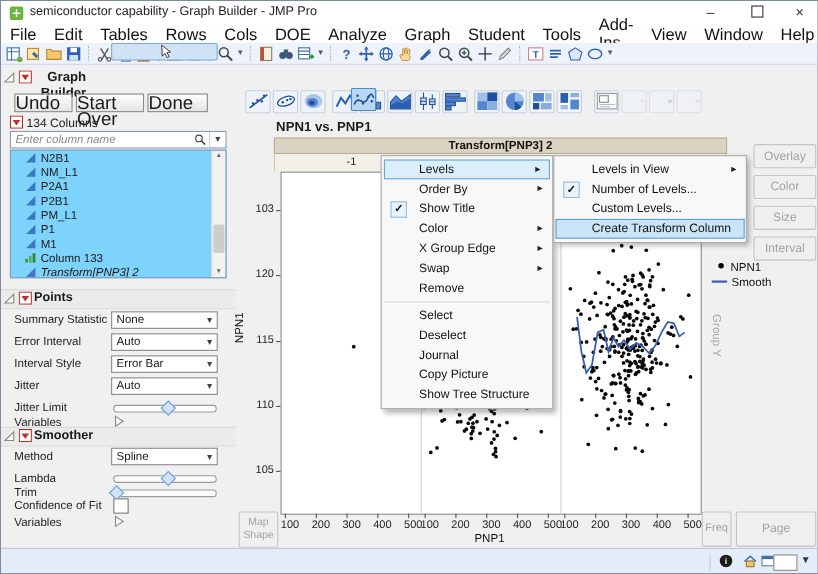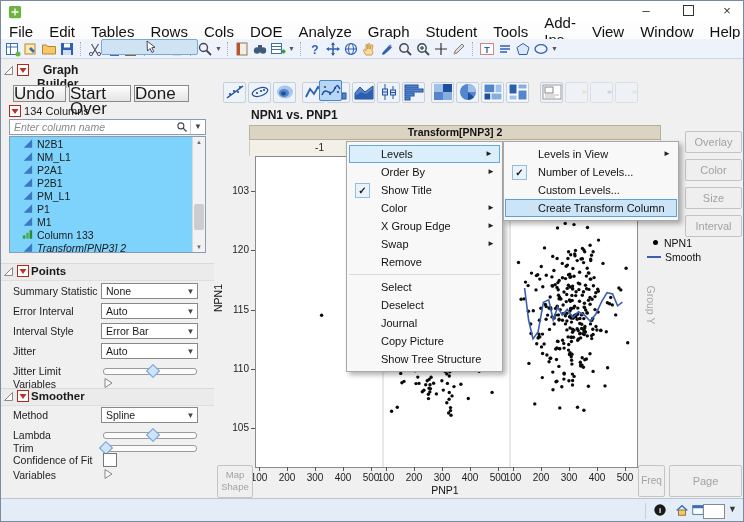--- a/index.html
+++ b/index.html
@@ -56,21 +56,21 @@
   .gap4{margin-left:4px;} .gap8{margin-left:9px;}
   
   .chart-title{position:absolute;left:250px;top:49px;width:390px;font-size:12px;font-weight:bold;}
   .strip{position:absolute;left:248px;top:66px;width:412px;height:15px;background:#dbd4c3;border:1px solid #b8b09a;box-sizing:border-box;text-align:center;font-size:10.5px;font-weight:bold;line-height:13px;color:#111;}
   .levelrow{position:absolute;left:248px;top:81px;width:412px;height:16px;background:#f3f0e8;border-left:1px solid #cfc9b8;border-right:1px solid #cfc9b8;box-sizing:border-box;}
   .lvl{position:absolute;top:2px;width:127px;text-align:center;font-size:10px;color:#222;}
   .plot{position:absolute;left:254px;top:97px;width:381px;height:310px;background:#fff;border:1px solid #8a8a8a;}
   .ytick{position:absolute;width:26px;text-align:right;font-size:10px;color:#222;}
   .ytickmark{position:absolute;width:4px;height:1px;background:#555;}
   .xtickmark{position:absolute;width:1px;height:4px;background:#555;}
-  .xtick{position:absolute;width:26px;text-align:center;font-size:10px;color:#222;}
+  .xtick{position:absolute;width:26px;text-align:right;font-size:10px;color:#222;}
   .axis-label{position:absolute;font-size:10.5px;color:#111;}
   .zone{position:absolute;background:#efefef;border:1px solid #c4c4c4;border-radius:2px;color:#a2a2a2;text-align:center;box-sizing:border-box;font-size:11px;}
   .legend-row{position:absolute;height:14px;font-size:10.5px;color:#111;}
   .groupy{position:absolute;color:#a8a8a8;font-size:10.5px;transform:rotate(90deg);width:70px;text-align:center;}
   
   .cmenu{position:absolute;background:#f8f8f8;border:1px solid #a8a8a8;box-shadow:3px 3px 5px rgba(0,0,0,.3);padding:3px 0;box-sizing:border-box;z-index:50;}
   .cm-item{position:relative;height:18px;line-height:18px;padding-left:34px;font-size:11px;color:#111;}
   .cm-item.hl{background:#dbeefb;outline:1px solid #66a7dd;outline-offset:-1px;margin:0 2px;padding-left:32px;}
   .cm-item.hl2{background:#cbe4f7;outline:1px solid #5a9fd6;outline-offset:-1px;margin:0 1px;padding-left:33px;}
   .cm-check{position:absolute;left:8px;top:2px;width:13px;height:13px;background:#eaf3fb;border:1px solid #90bde0;text-align:center;line-height:13px;font-size:10px;font-weight:bold;color:#111;}
@@ -87,20 +87,21 @@
 
 <div class="window">
 
   <div class="titlebar">
     <span class="appicon" id="app-icon">
         <svg viewBox="0 0 16 16" width="14" height="14" style="display:block">
           <rect x="1" y="1" width="14" height="14" rx="2" fill="#6db33f"></rect>
           <path d="M4 8h8M8 4v8" stroke="#fff" stroke-width="1.5"></path>
         </svg>
       </span>
+    <span class="title">semiconductor capability - Graph Builder - JMP Pro</span>
     <span class="tb-ctrl" style="left:628px;width:34px;">–</span>
     <span class="tb-ctrl" style="left:670px;width:34px;"><span style="display:inline-block;width:9px;height:9px;border:1px solid #333;vertical-align:-1px;"></span></span>
     <span class="tb-ctrl" style="left:710px;width:32px;">×</span>
   </div>
 
   <div class="menubar" id="menubar">
       <span class="mb-item">File</span>
       <span class="mb-item">Edit</span>
       <span class="mb-item">Tables</span>
       <span class="mb-item">Rows</span>

